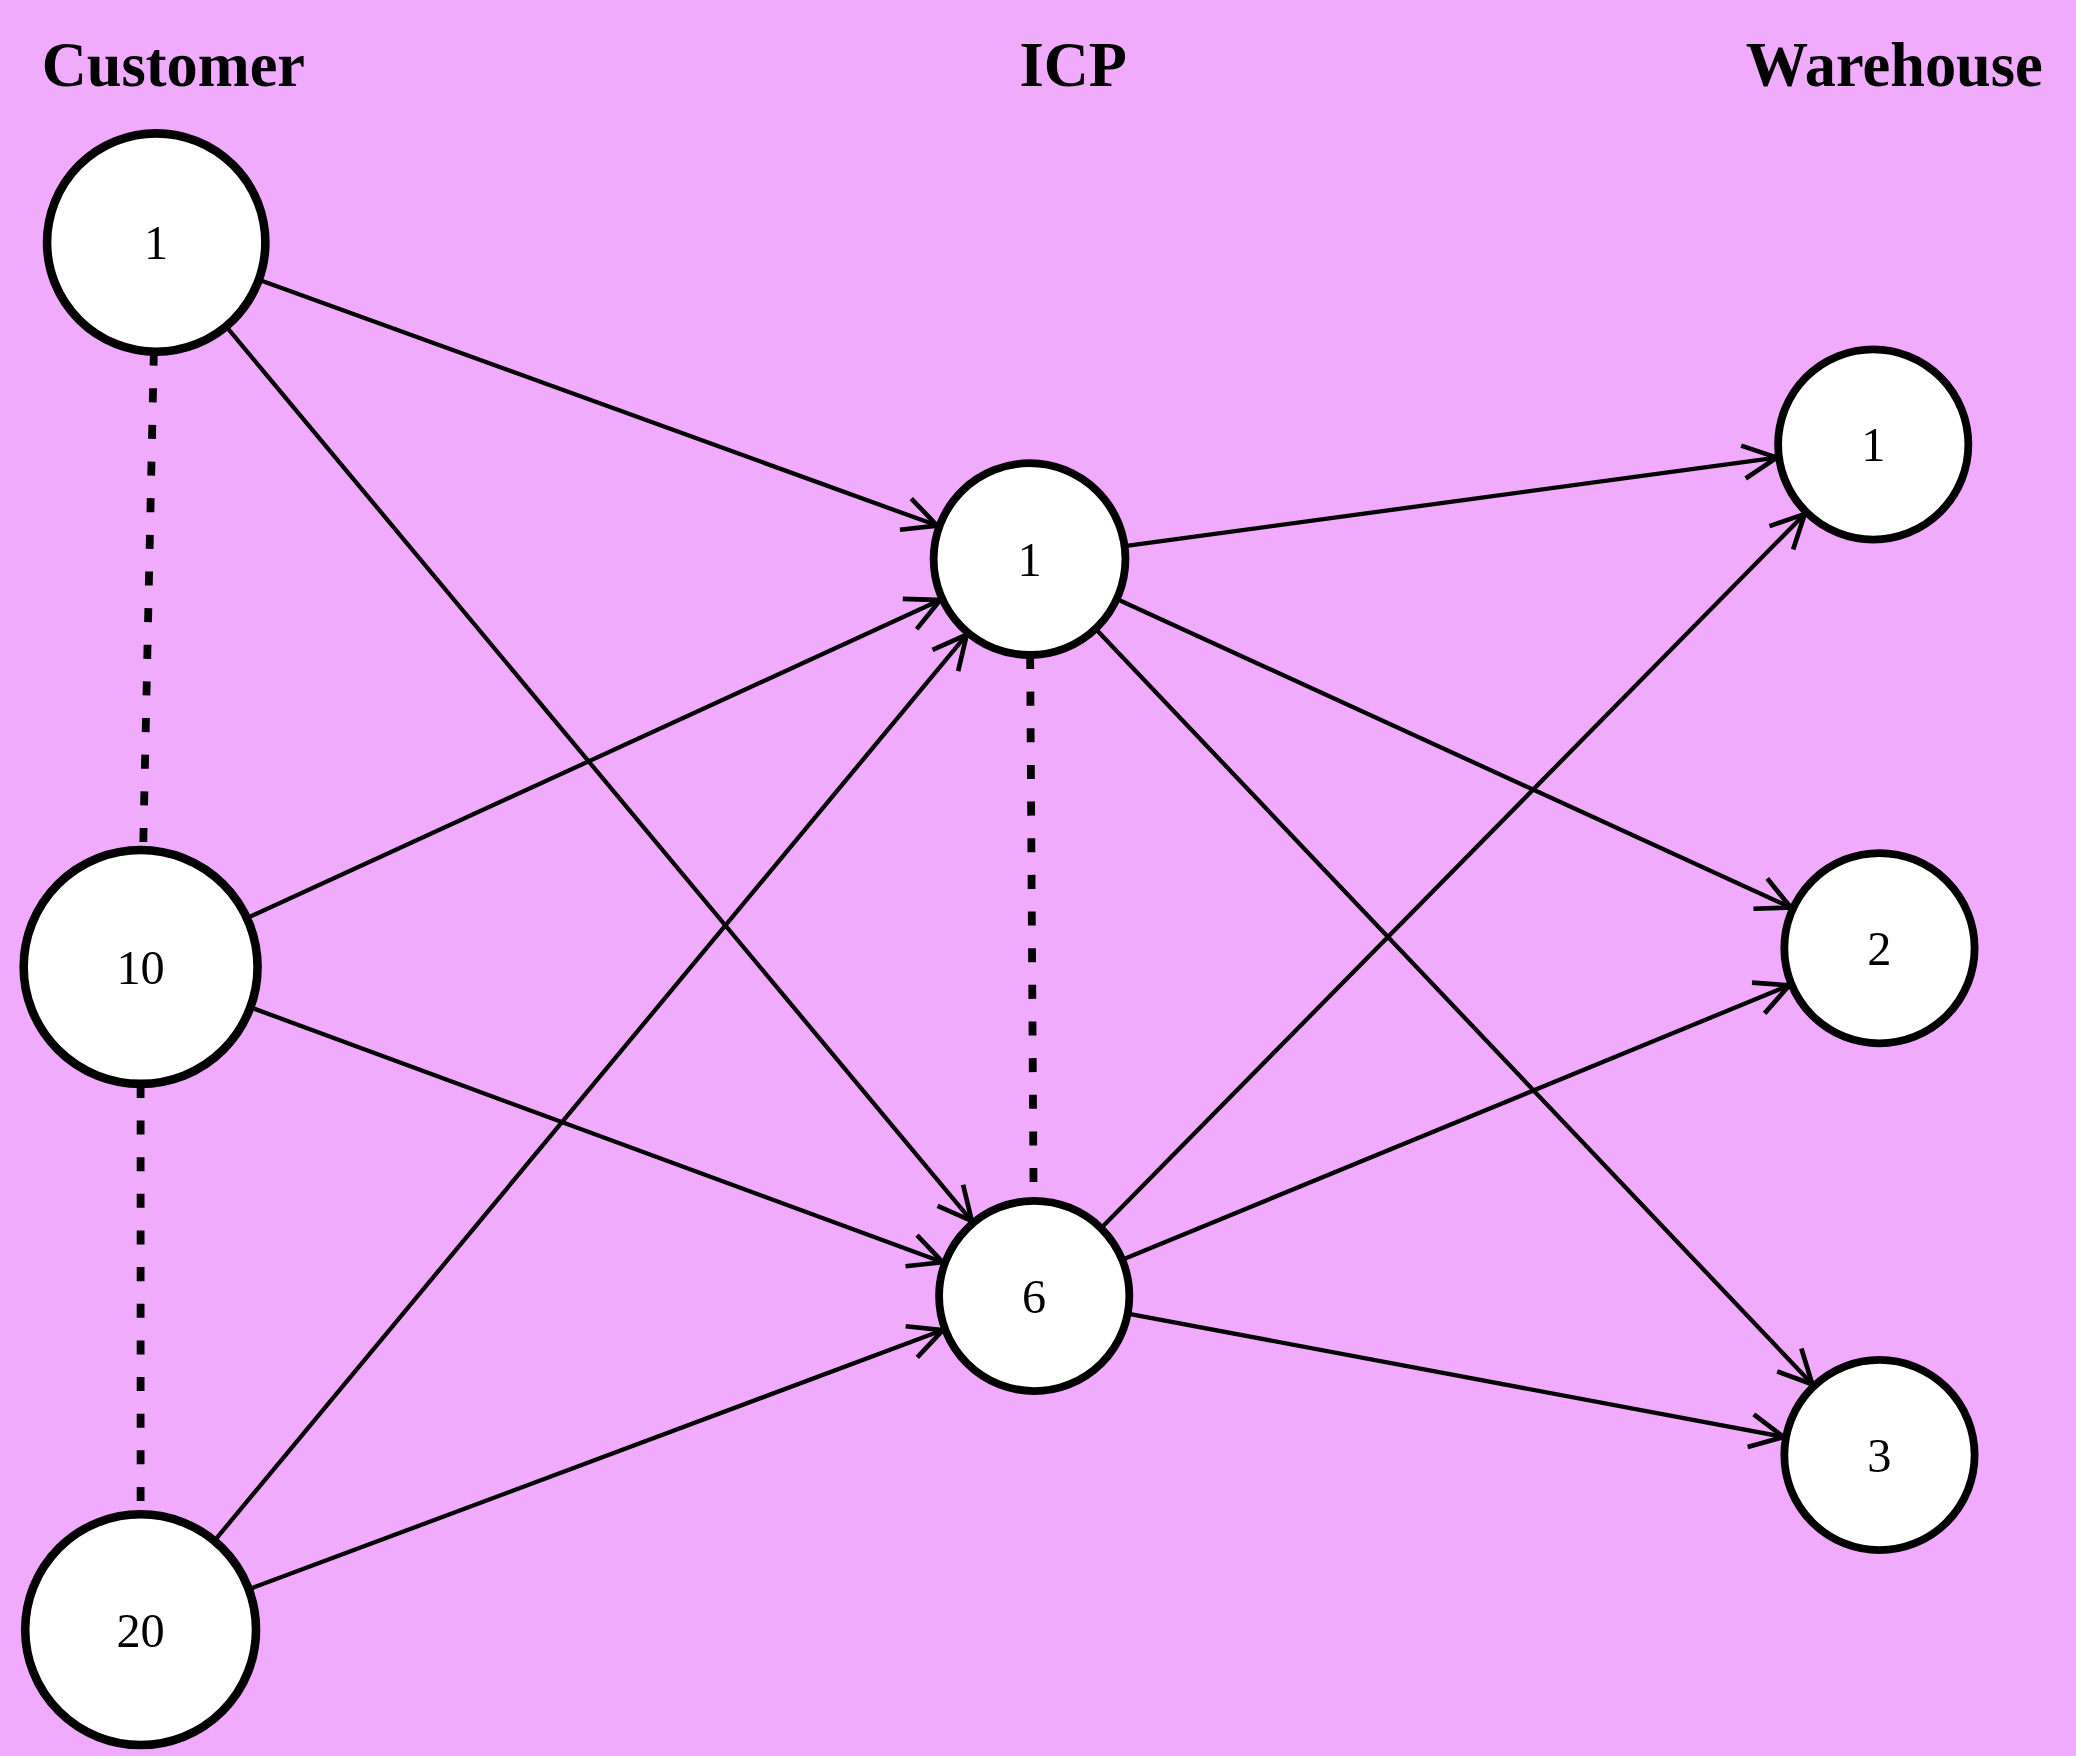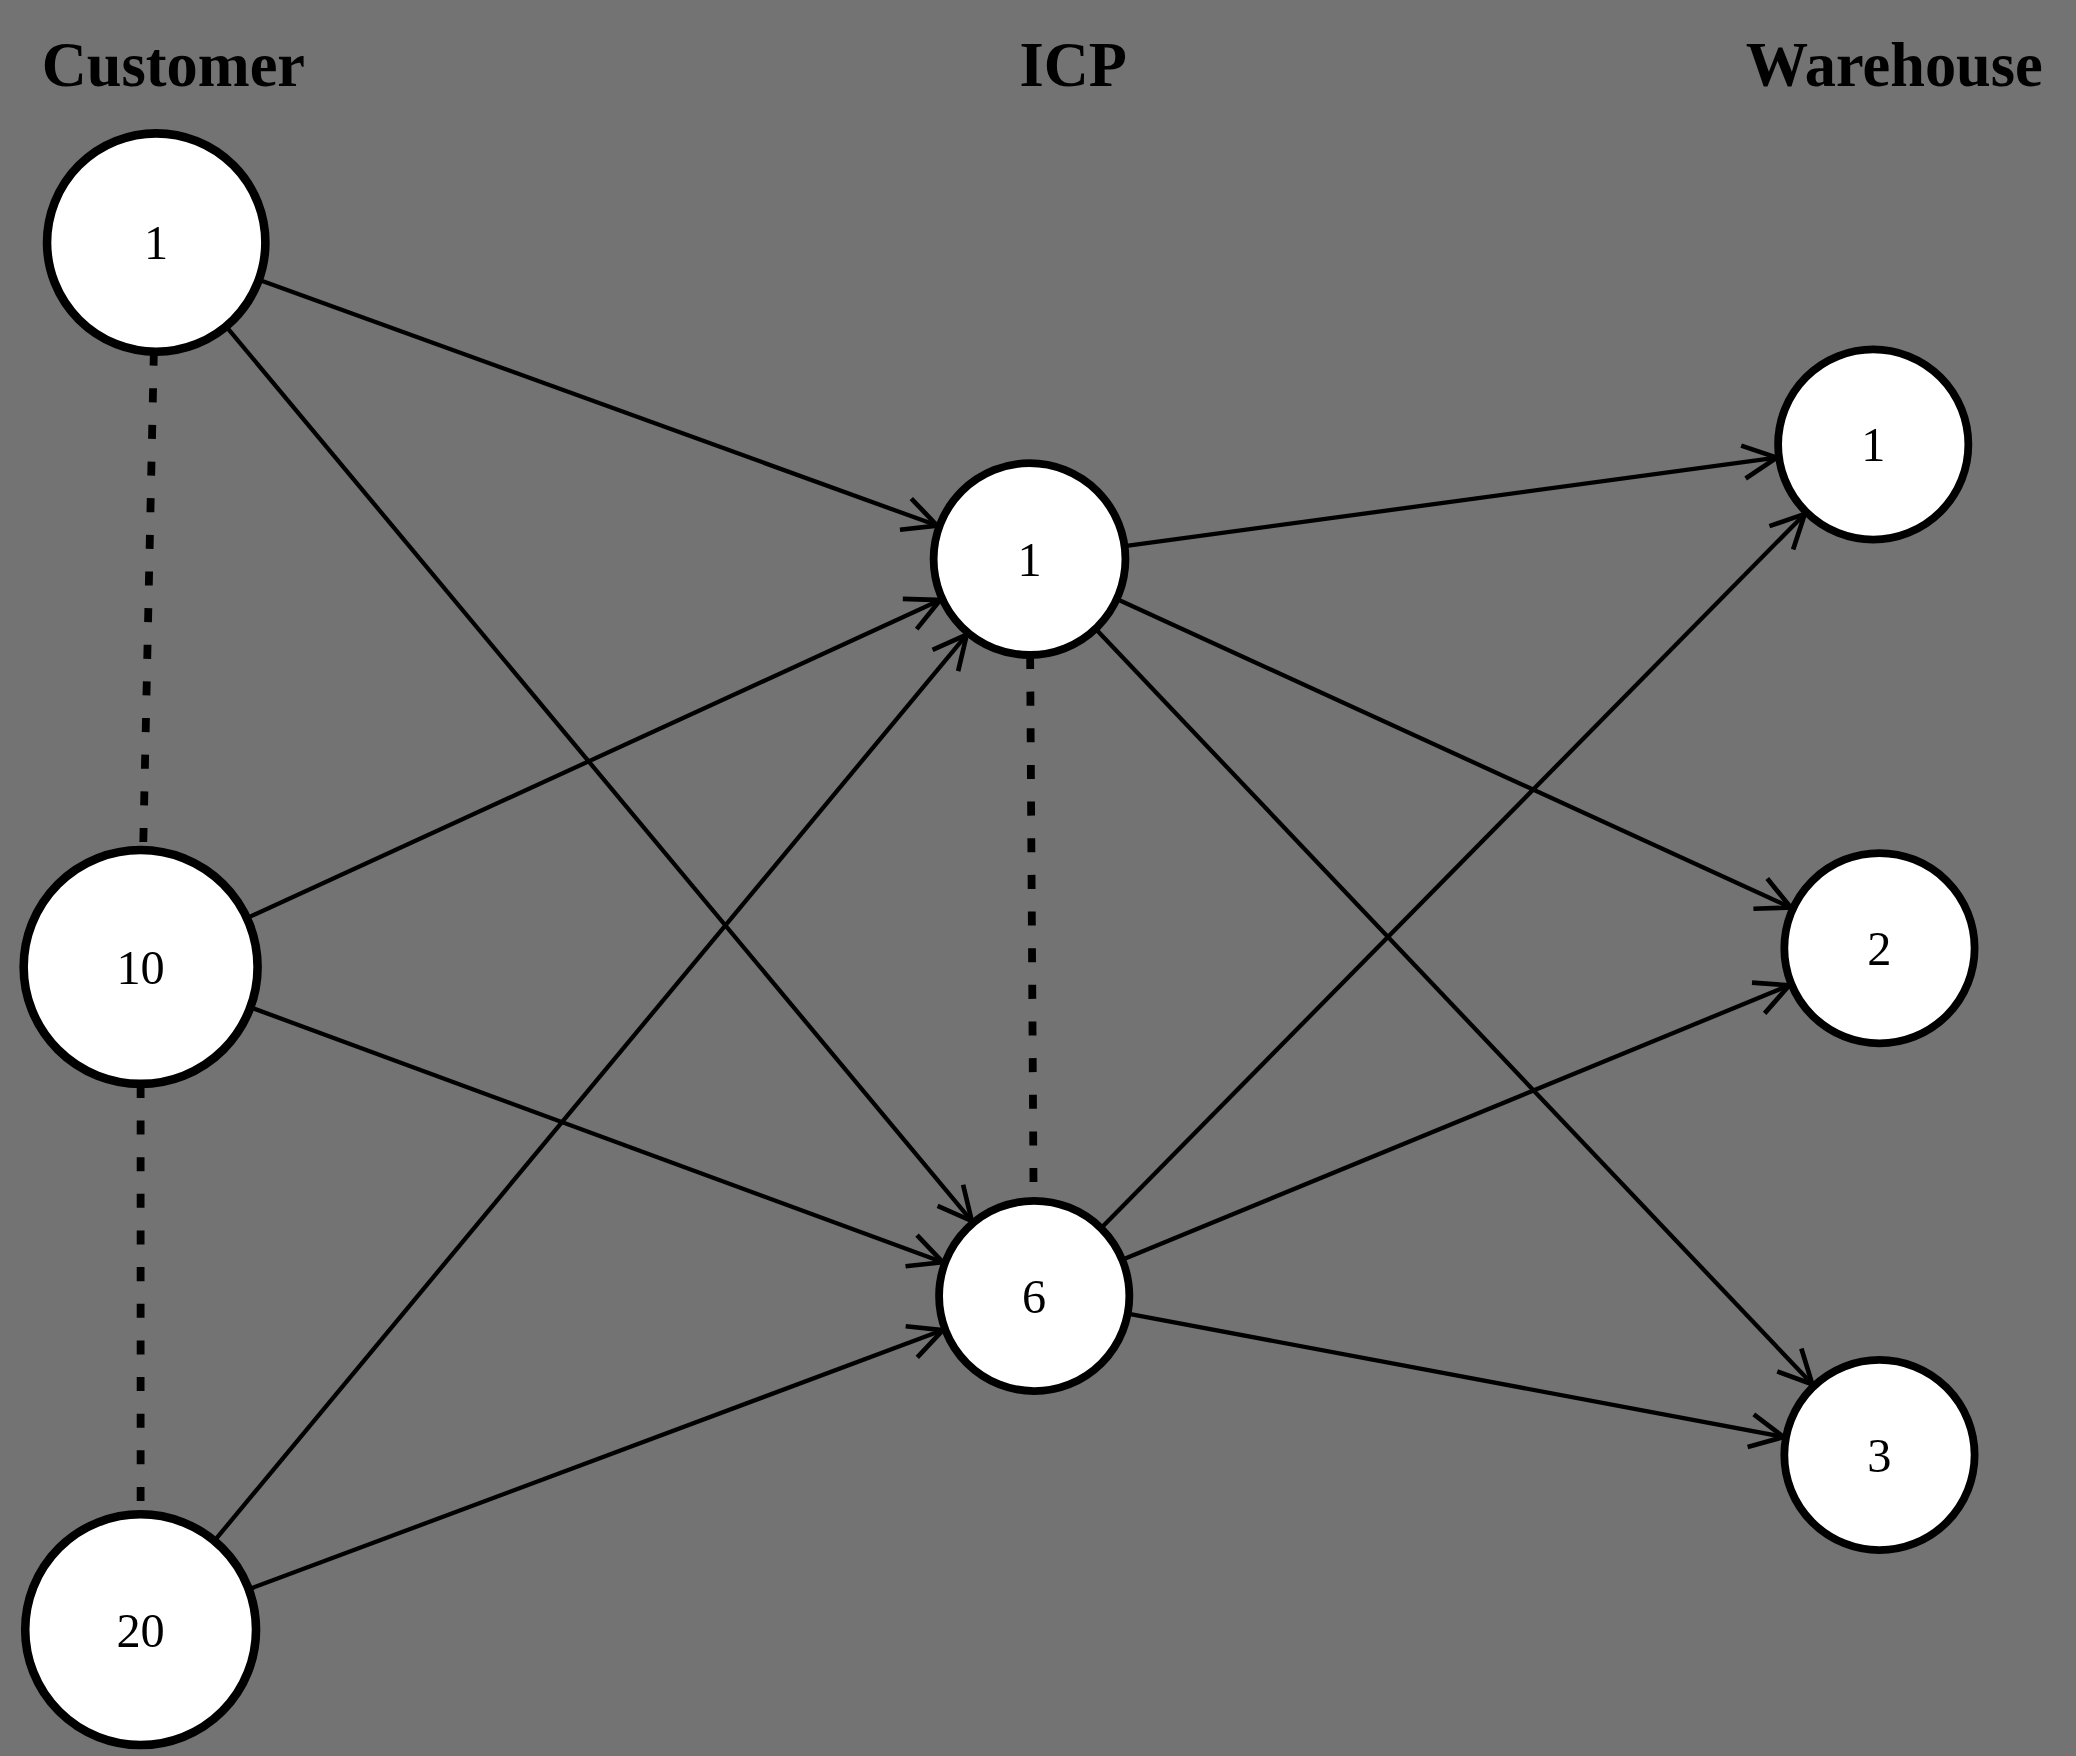--- a/index.html
+++ b/index.html
@@ -9,21 +9,21 @@
   }
   body {
     width: 2077px;
     height: 1756px;
     overflow: hidden;
   }
   .diagram-wrap {
     position: relative;
     width: 2077px;
     height: 1756px;
-    background: #737373;
+    background: #f0abfc;
   }
   svg {
     display: block;
   }
   .col-label {
     font-family: "Liberation Serif", "DejaVu Serif", serif;
     font-weight: bold;
     font-size: 80px;
     fill: #000000;
     text-anchor: middle;

